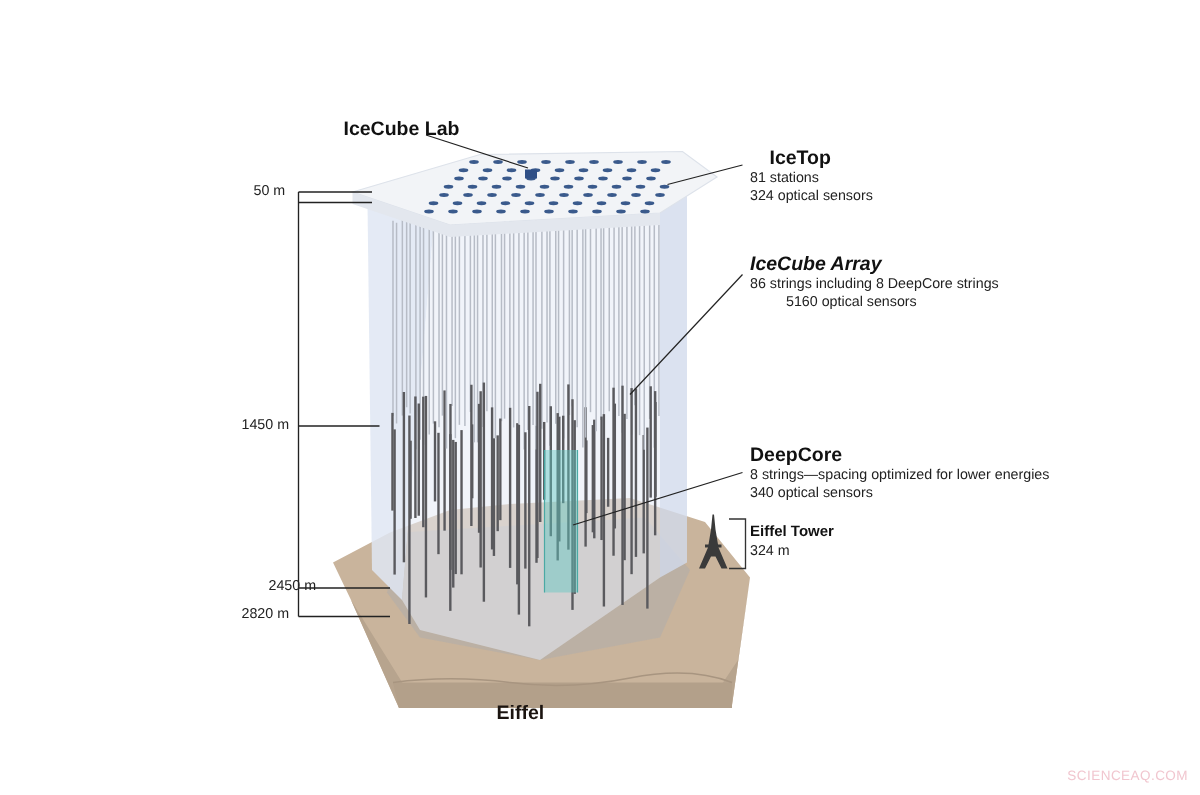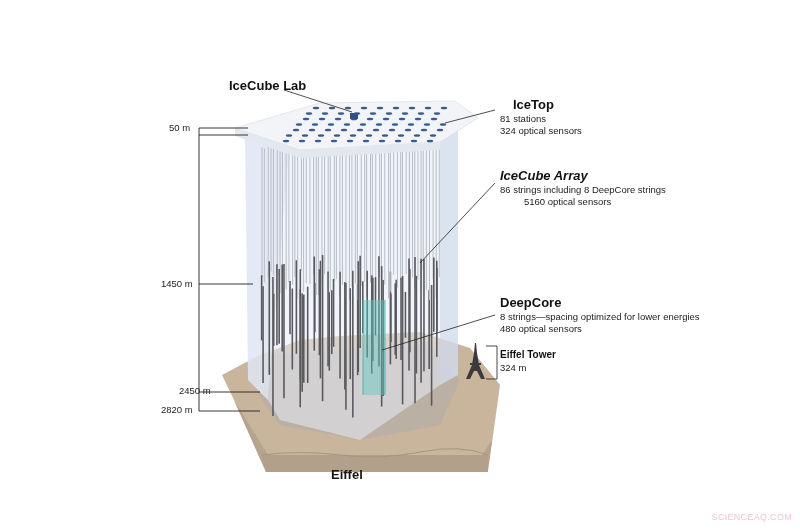--- a/index.html
+++ b/index.html
@@ -264,21 +264,21 @@
 <div class="lbl title" style="left:500px;top:97px;margin-left:13px;">IceTop</div>
 <div class="lbl sub" style="left:500px;top:113px;">81 stations</div>
 <div class="lbl sub" style="left:500px;top:125px;">324 optical sensors</div>
 
 <div class="lbl title" style="left:500px;top:168px;font-style:italic;">IceCube Array</div>
 <div class="lbl sub" style="left:500px;top:184px;">86 strings including 8 DeepCore strings</div>
 <div class="lbl sub" style="left:496px;top:196px;padding-left:28px;">5160 optical sensors</div>
 
 <div class="lbl title" style="left:500px;top:295px;">DeepCore</div>
 <div class="lbl sub" style="left:500px;top:311px;">8 strings—spacing optimized for lower energies</div>
-<div class="lbl sub" style="left:500px;top:323px;">480 optical sensors</div>
+<div class="lbl sub" style="left:500px;top:323px;">340 optical sensors</div>
 
 <div class="lbl eiffel-title" style="left:500px;top:349px;">Eiffel Tower</div>
 <div class="lbl sub" style="left:500px;top:362px;">324 m</div>
 
 <div class="lbl depth" style="left:169px;top:122px;">50 m</div>
 <div class="lbl depth" style="left:161px;top:278px;">1450 m</div>
 <div class="lbl depth" style="left:179px;top:385px;">2450 m</div>
 <div class="lbl depth" style="left:161px;top:404px;">2820 m</div>
 
 <div class="lbl bedrock" style="left:331px;top:467px;">Eiffel</div>

